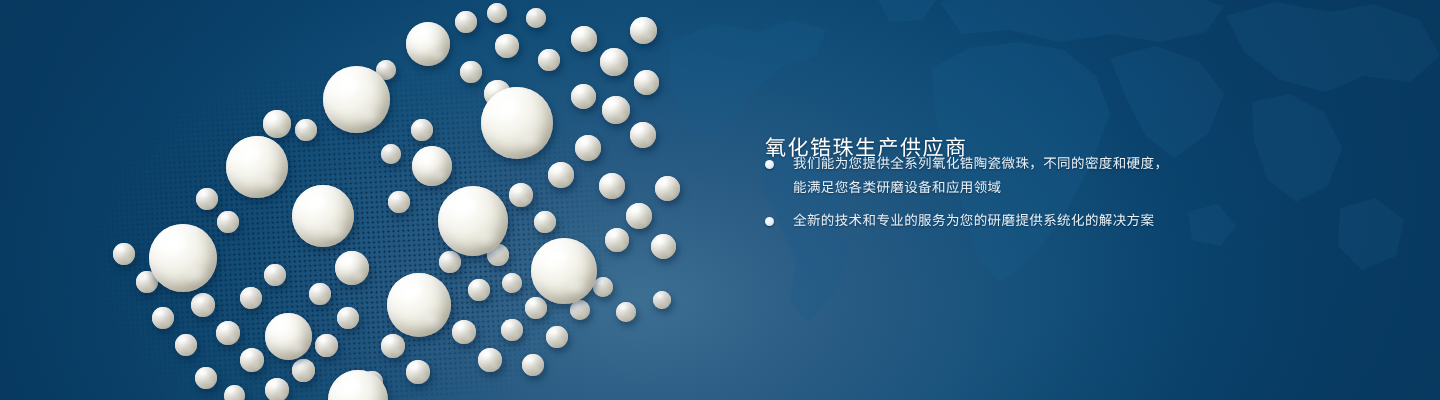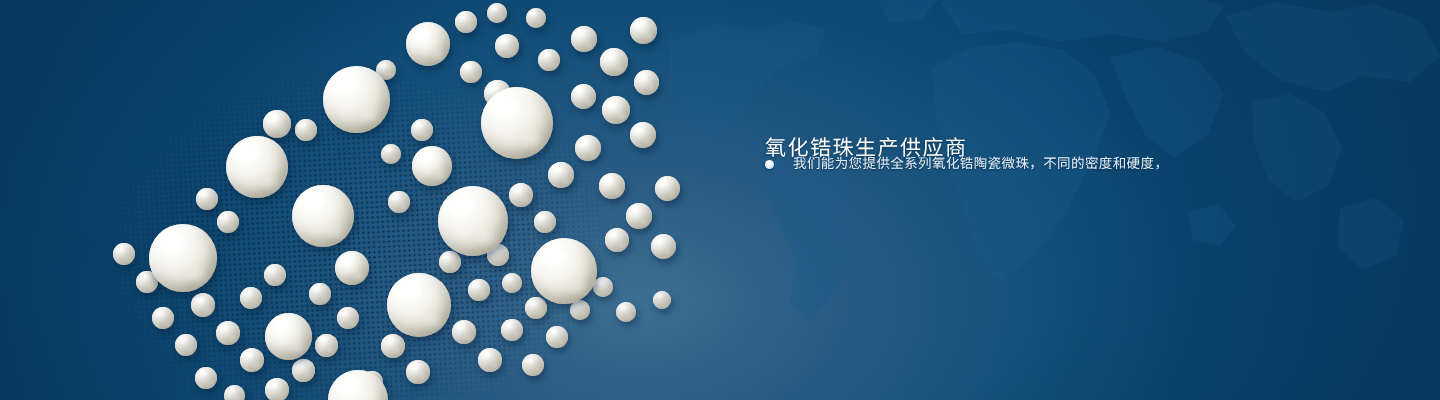--- a/index.html
+++ b/index.html
@@ -221,19 +221,24 @@
 
   <div class="content">
 
     <div class="headline">氧化锆珠生产供应商</div>
 
     <ul class="bullets">
 
       <li class="bullet">
         <span class="dot"></span>
         <span class="txt">我们能为您提供全系列氧化锆陶瓷微珠，不同的密度和硬度，</span>
+        <span class="txt2">能满足您各类研磨设备和应用领域</span>
       </li>
 
+      <li class="bullet">
+        <span class="dot"></span>
+        <span class="txt">全新的技术和专业的服务为您的研磨提供系统化的解决方案</span>
+      </li>
 
 
     </ul>
   </div>
 </div>
 
 </body></html>

